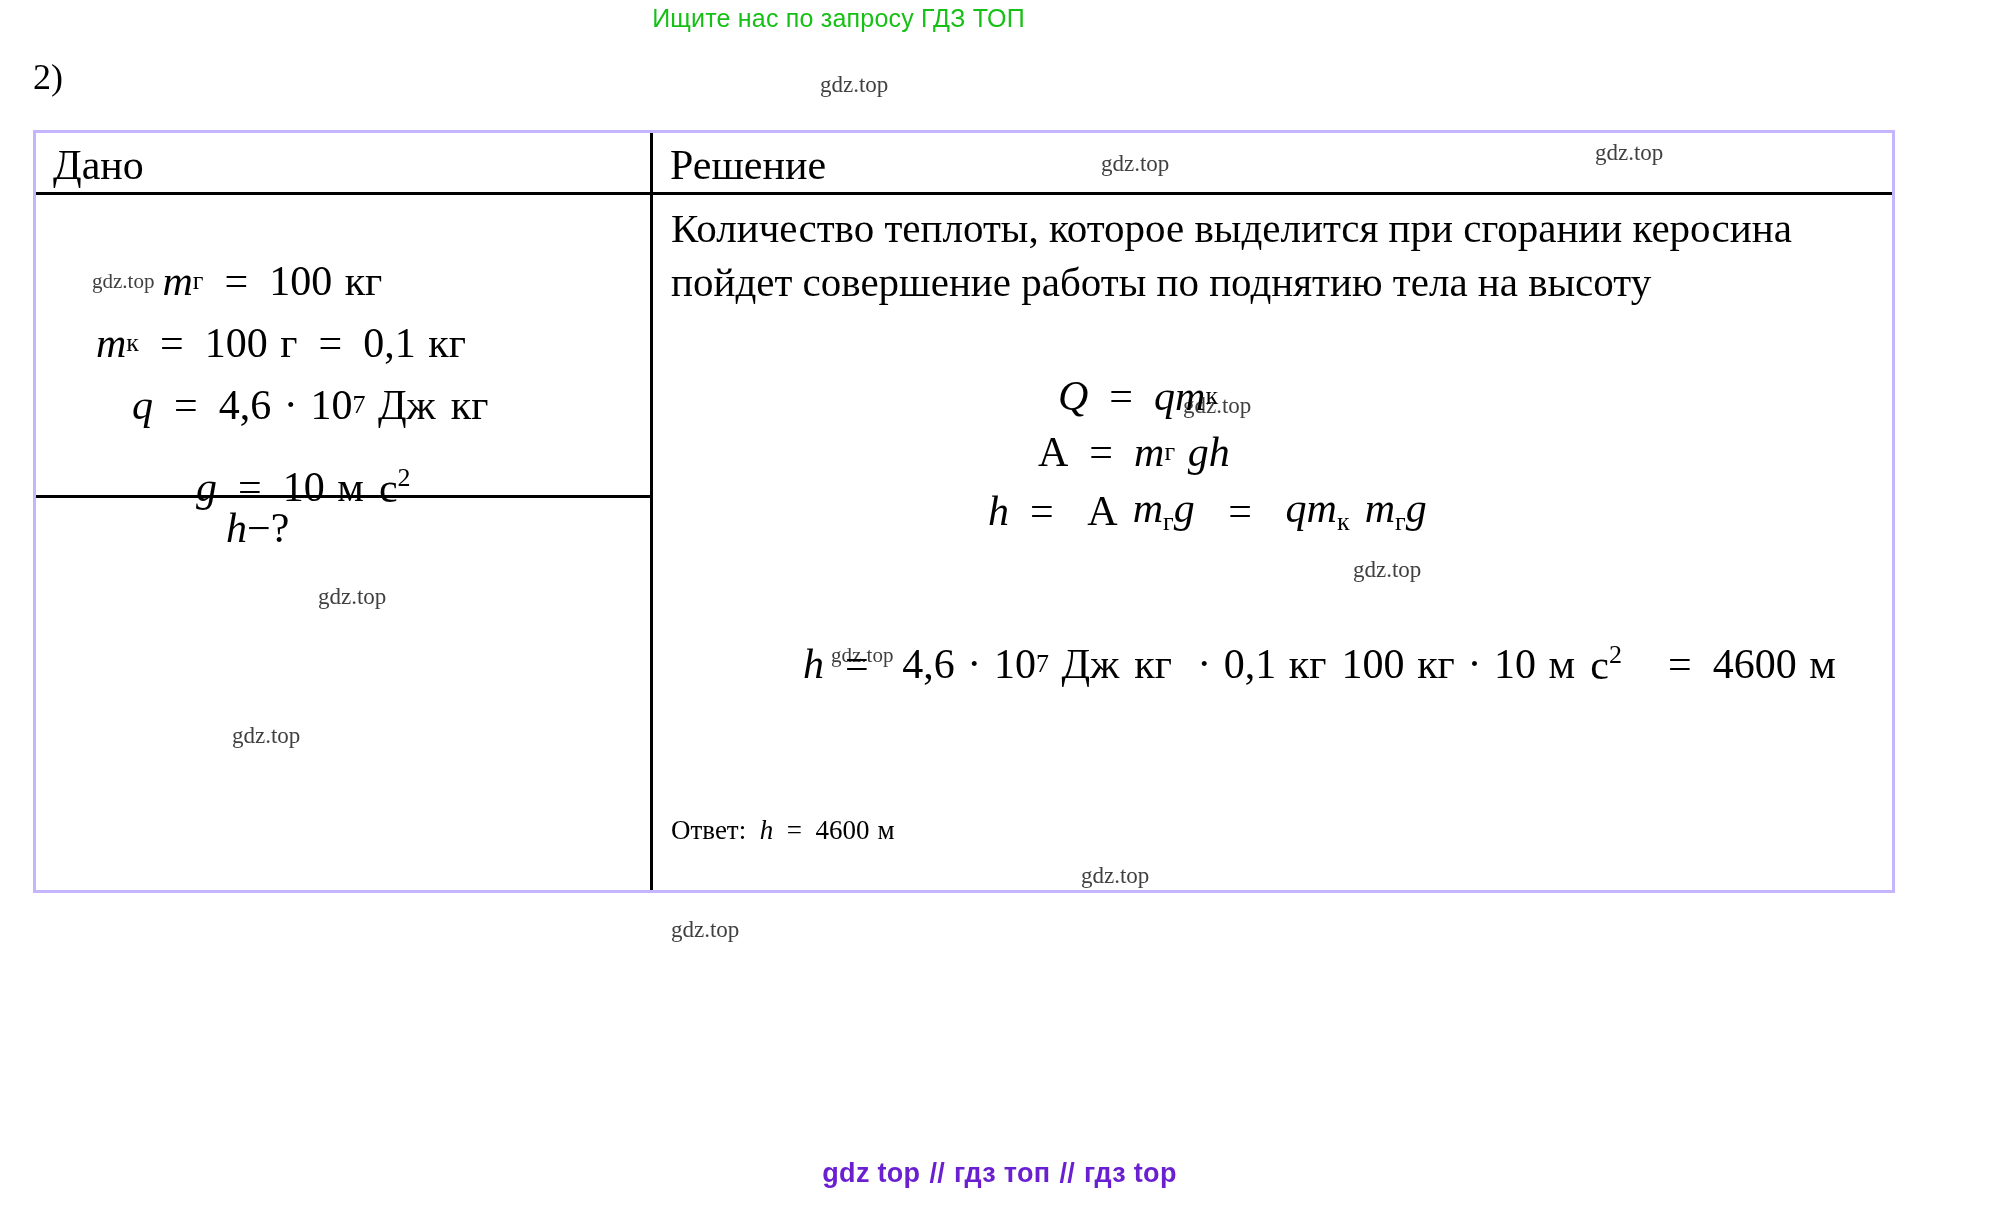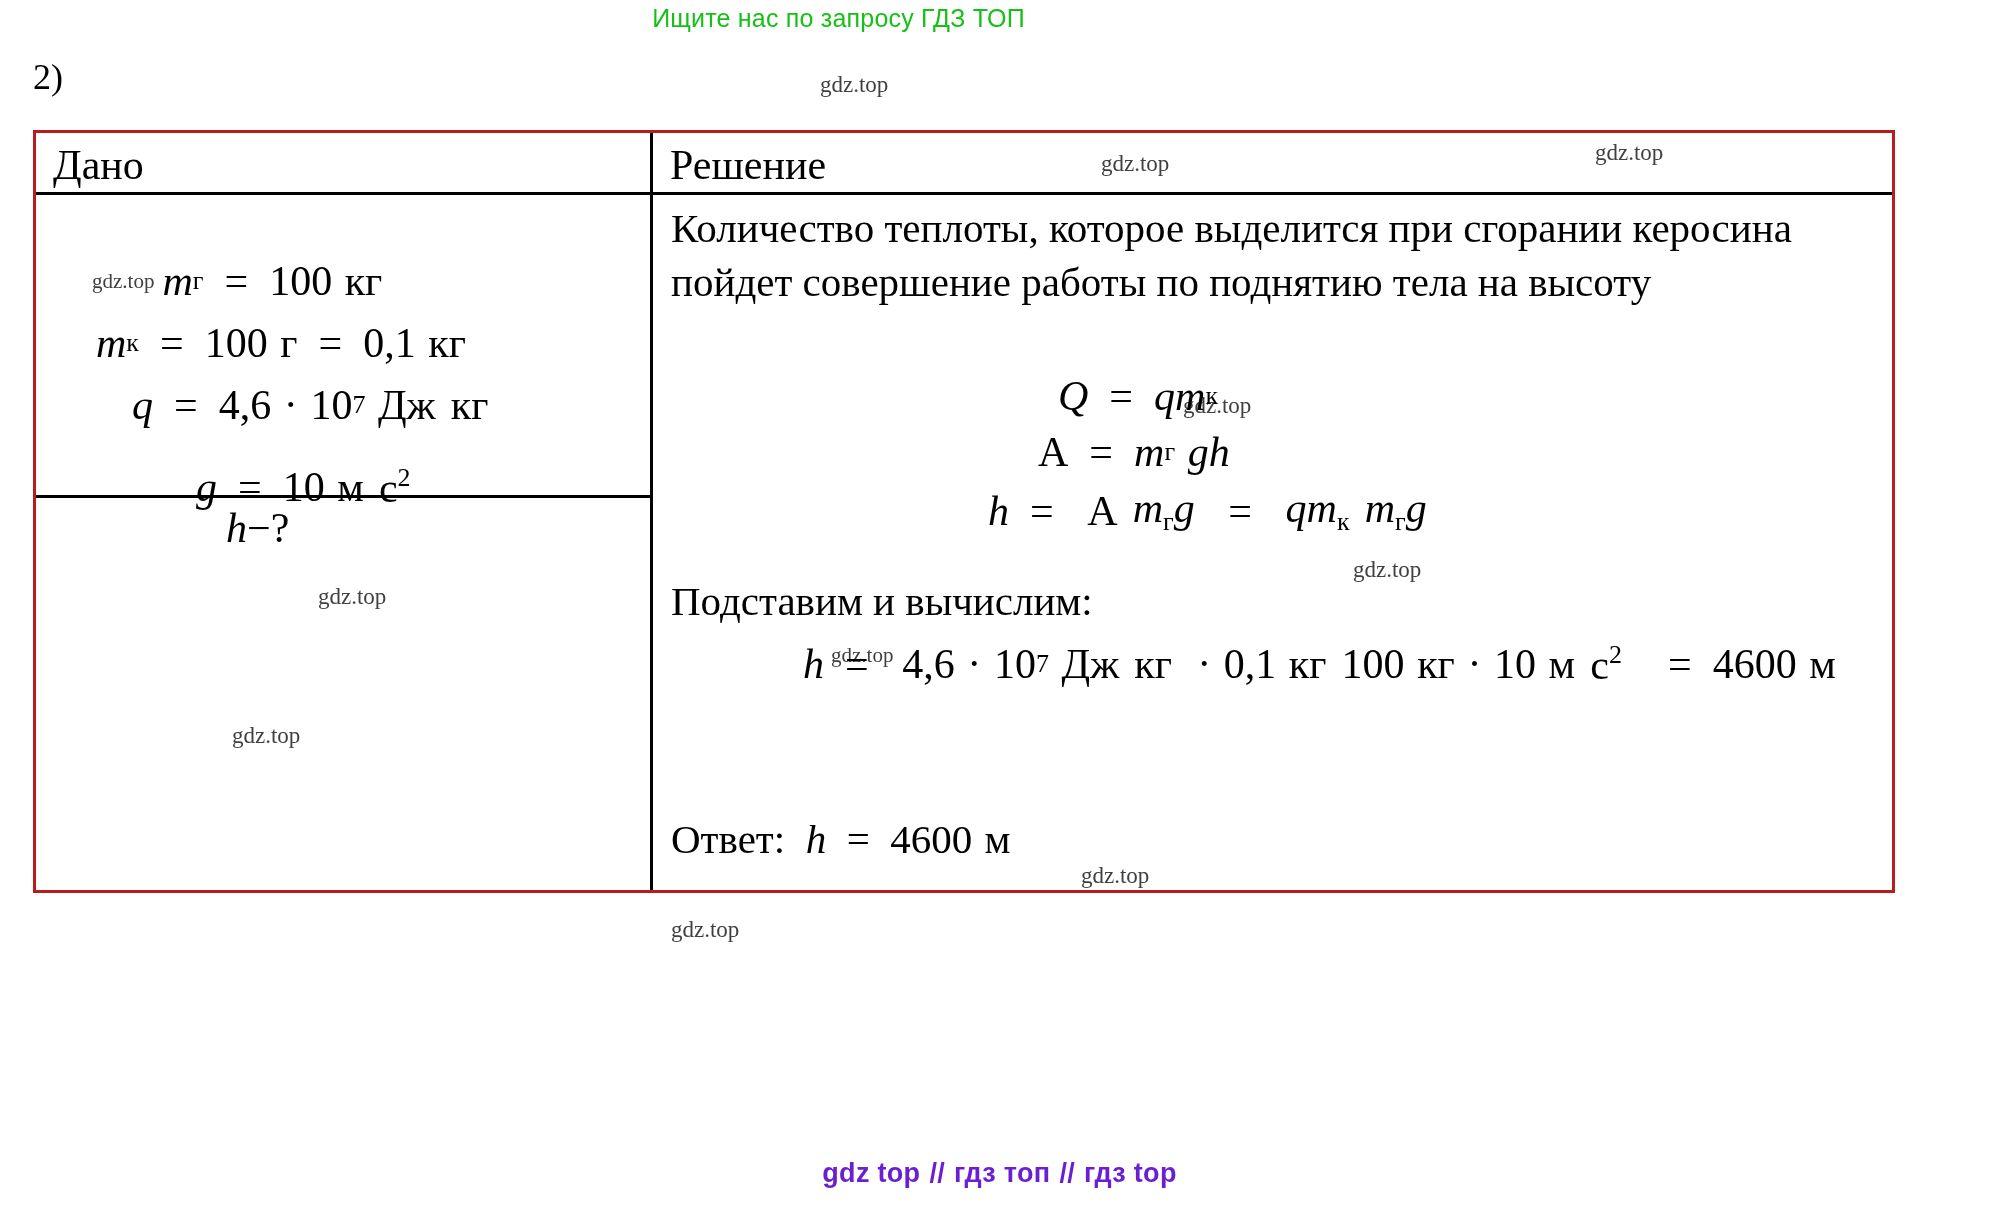--- a/index.html
+++ b/index.html
@@ -48,21 +48,21 @@
   }
   .wm-sm { font-size: 21px; }
 
   
   .table {
     position: absolute;
     left: 33px;
     top: 130px;
     width: 1862px;
     height: 763px;
-    border: 3px solid #b91c1c;
+    border: 3px solid #c4b5fd;
     box-sizing: border-box;
     display: flex;
   }
   .col-left {
     width: 617px;
     box-sizing: border-box;
     border-right: 3px solid #000;
     position: relative;
   }
   .col-right {
@@ -321,21 +321,20 @@
           <span class="up">=</span>
           <span class="spw"></span>
         <span class="frac">
           <span class="num"><span class="it">q</span><span class="it">m</span><span class="sub">к</span></span>
           <span class="bar"></span>
           <span class="den"><span class="it">m</span><span class="sub">г</span><span class="it">g</span></span>
         </span>
       </div>
       <div class="wm" style="left:700px; top:362px;">gdz.top</div>
 
-      <div class="R-sub">Подставим и вычислим:</div>
 
       <div class="wm wm-sm" style="left:178px; top:448px;">gdz.top</div>
       <div class="math R-calc" style="font-size:42px;">
         <span class="it">h</span>
         <span class="spw"></span>
           <span class="up">=</span>
           <span class="spw"></span>
         <span class="frac">
           <span class="num" style="display:inline-flex; align-items:center;">
             <span class="up">4,6</span>
@@ -373,21 +372,21 @@
           </span>
         </span>
         <span class="spw"></span>
           <span class="up">=</span>
           <span class="spw"></span>
         <span class="up">4600</span>
         <span class="sp"></span>
           <span class="up">м</span>
       </div>
 
-      <div class="R-ans math" style="font-size:41px;">
+      <div class="R-ans math" style="font-size:27px;">
         <span class="up">Ответ:</span>
         <span class="spw"></span>
         <span class="it">h</span>
         <span class="spw"></span>
           <span class="up">=</span>
           <span class="spw"></span>
         <span class="up">4600</span>
         <span class="sp"></span>
           <span class="up">м</span>
       </div>

